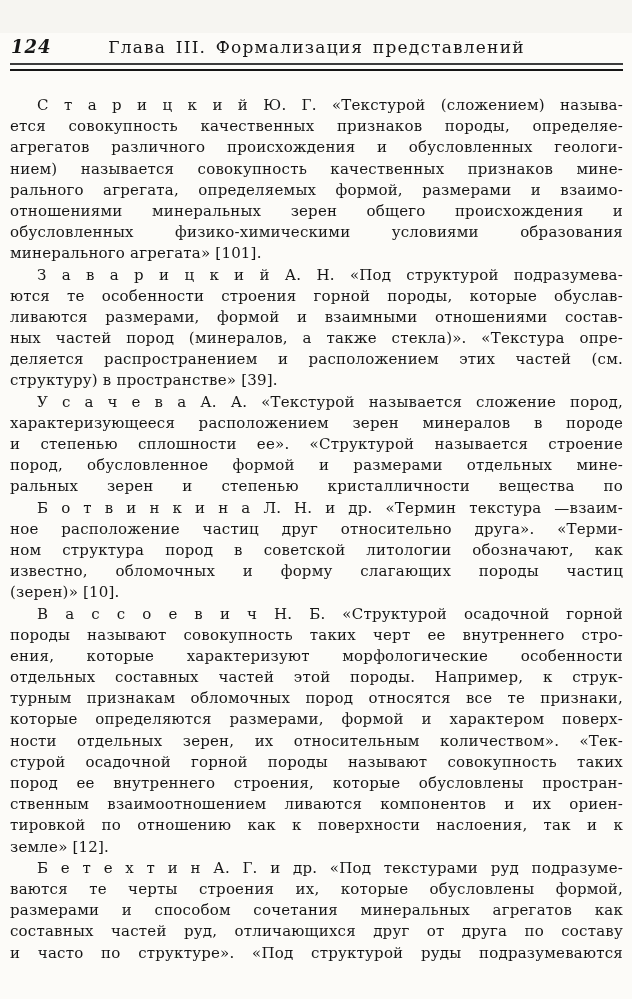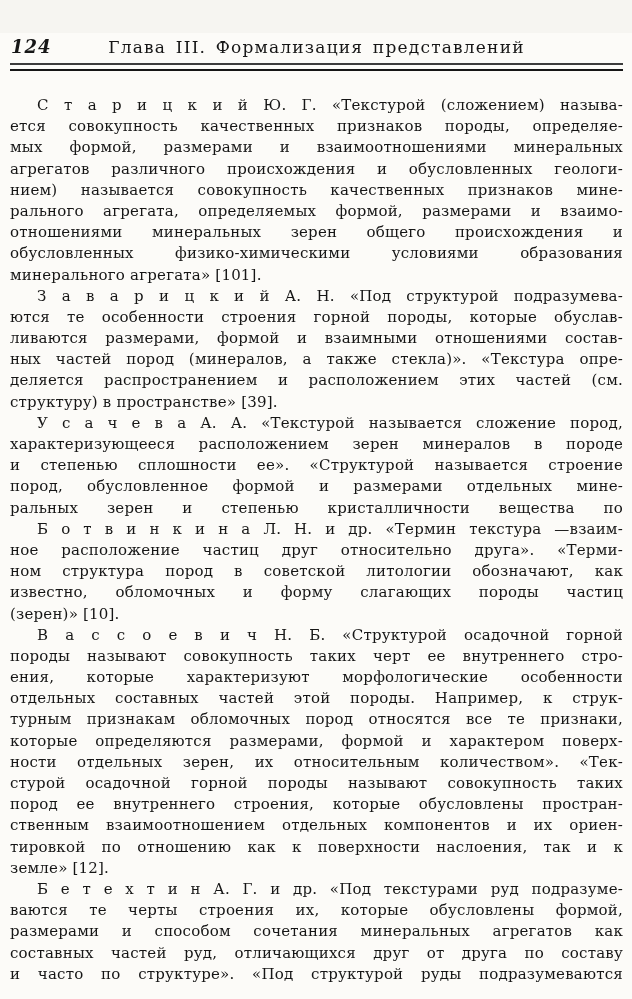--- a/index.html
+++ b/index.html
@@ -74,21 +74,20 @@
 <div class="page">
   <header class="running-head">
     <span class="page-number">124</span>
     <span class="chapter-title">Глава III. Формализация представлений</span>
   </header>
   <div class="header-rule"></div>
   <main class="text-block" id="text-block">
       <div class="paragraph">
         <div class="line first">С т а р и ц к и й Ю. Г. «Текстурой (сложением) называ-</div>
         <div class="line">ется совокупность качественных признаков породы, определяе-</div>
-        <div class="line">мых формой, размерами и взаимоотношениями минеральных</div>
         <div class="line">агрегатов различного происхождения и обусловленных геологи-</div>
         <div class="line">нием) называется совокупность качественных признаков мине-</div>
         <div class="line">рального агрегата, определяемых формой, размерами и взаимо-</div>
         <div class="line">отношениями минеральных зерен общего происхождения и</div>
         <div class="line">обусловленных физико-химическими условиями образования</div>
         <div class="line plast">минерального агрегата» [101].</div>
       </div>
       <div class="paragraph">
         <div class="line first">З а в а р и ц к и й А. Н. «Под структурой подразумева-</div>
         <div class="line">ются те особенности строения горной породы, которые обуслав-</div>
@@ -114,21 +113,21 @@
       <div class="paragraph">
         <div class="line first">В а с с о е в и ч Н. Б. «Структурой осадочной горной</div>
         <div class="line">породы называют совокупность таких черт ее внутреннего стро-</div>
         <div class="line">ения, которые характеризуют морфологические особенности</div>
         <div class="line">отдельных составных частей этой породы. Например, к струк-</div>
         <div class="line">турным признакам обломочных пород относятся все те признаки,</div>
         <div class="line">которые определяются размерами, формой и характером поверх-</div>
         <div class="line">ности отдельных зерен, их относительным количеством». «Тек-</div>
         <div class="line">стурой осадочной горной породы называют совокупность таких</div>
         <div class="line">пород ее внутреннего строения, которые обусловлены простран-</div>
-        <div class="line">ственным взаимоотношением отдельных компонентов и их ориен-</div>
+        <div class="line">ственным взаимоотношением ливаются компонентов и их ориен-</div>
         <div class="line">тировкой по отношению как к поверхности наслоения, так и к</div>
         <div class="line plast">земле» [12].</div>
       </div>
       <div class="paragraph">
         <div class="line first">Б е т е х т и н А. Г. и др. «Под текстурами руд подразуме-</div>
         <div class="line">ваются те черты строения их, которые обусловлены формой,</div>
         <div class="line">размерами и способом сочетания минеральных агрегатов как</div>
         <div class="line">составных частей руд, отличающихся друг от друга по составу</div>
         <div class="line">и часто по структуре». «Под структурой руды подразумеваются</div>
       </div>

